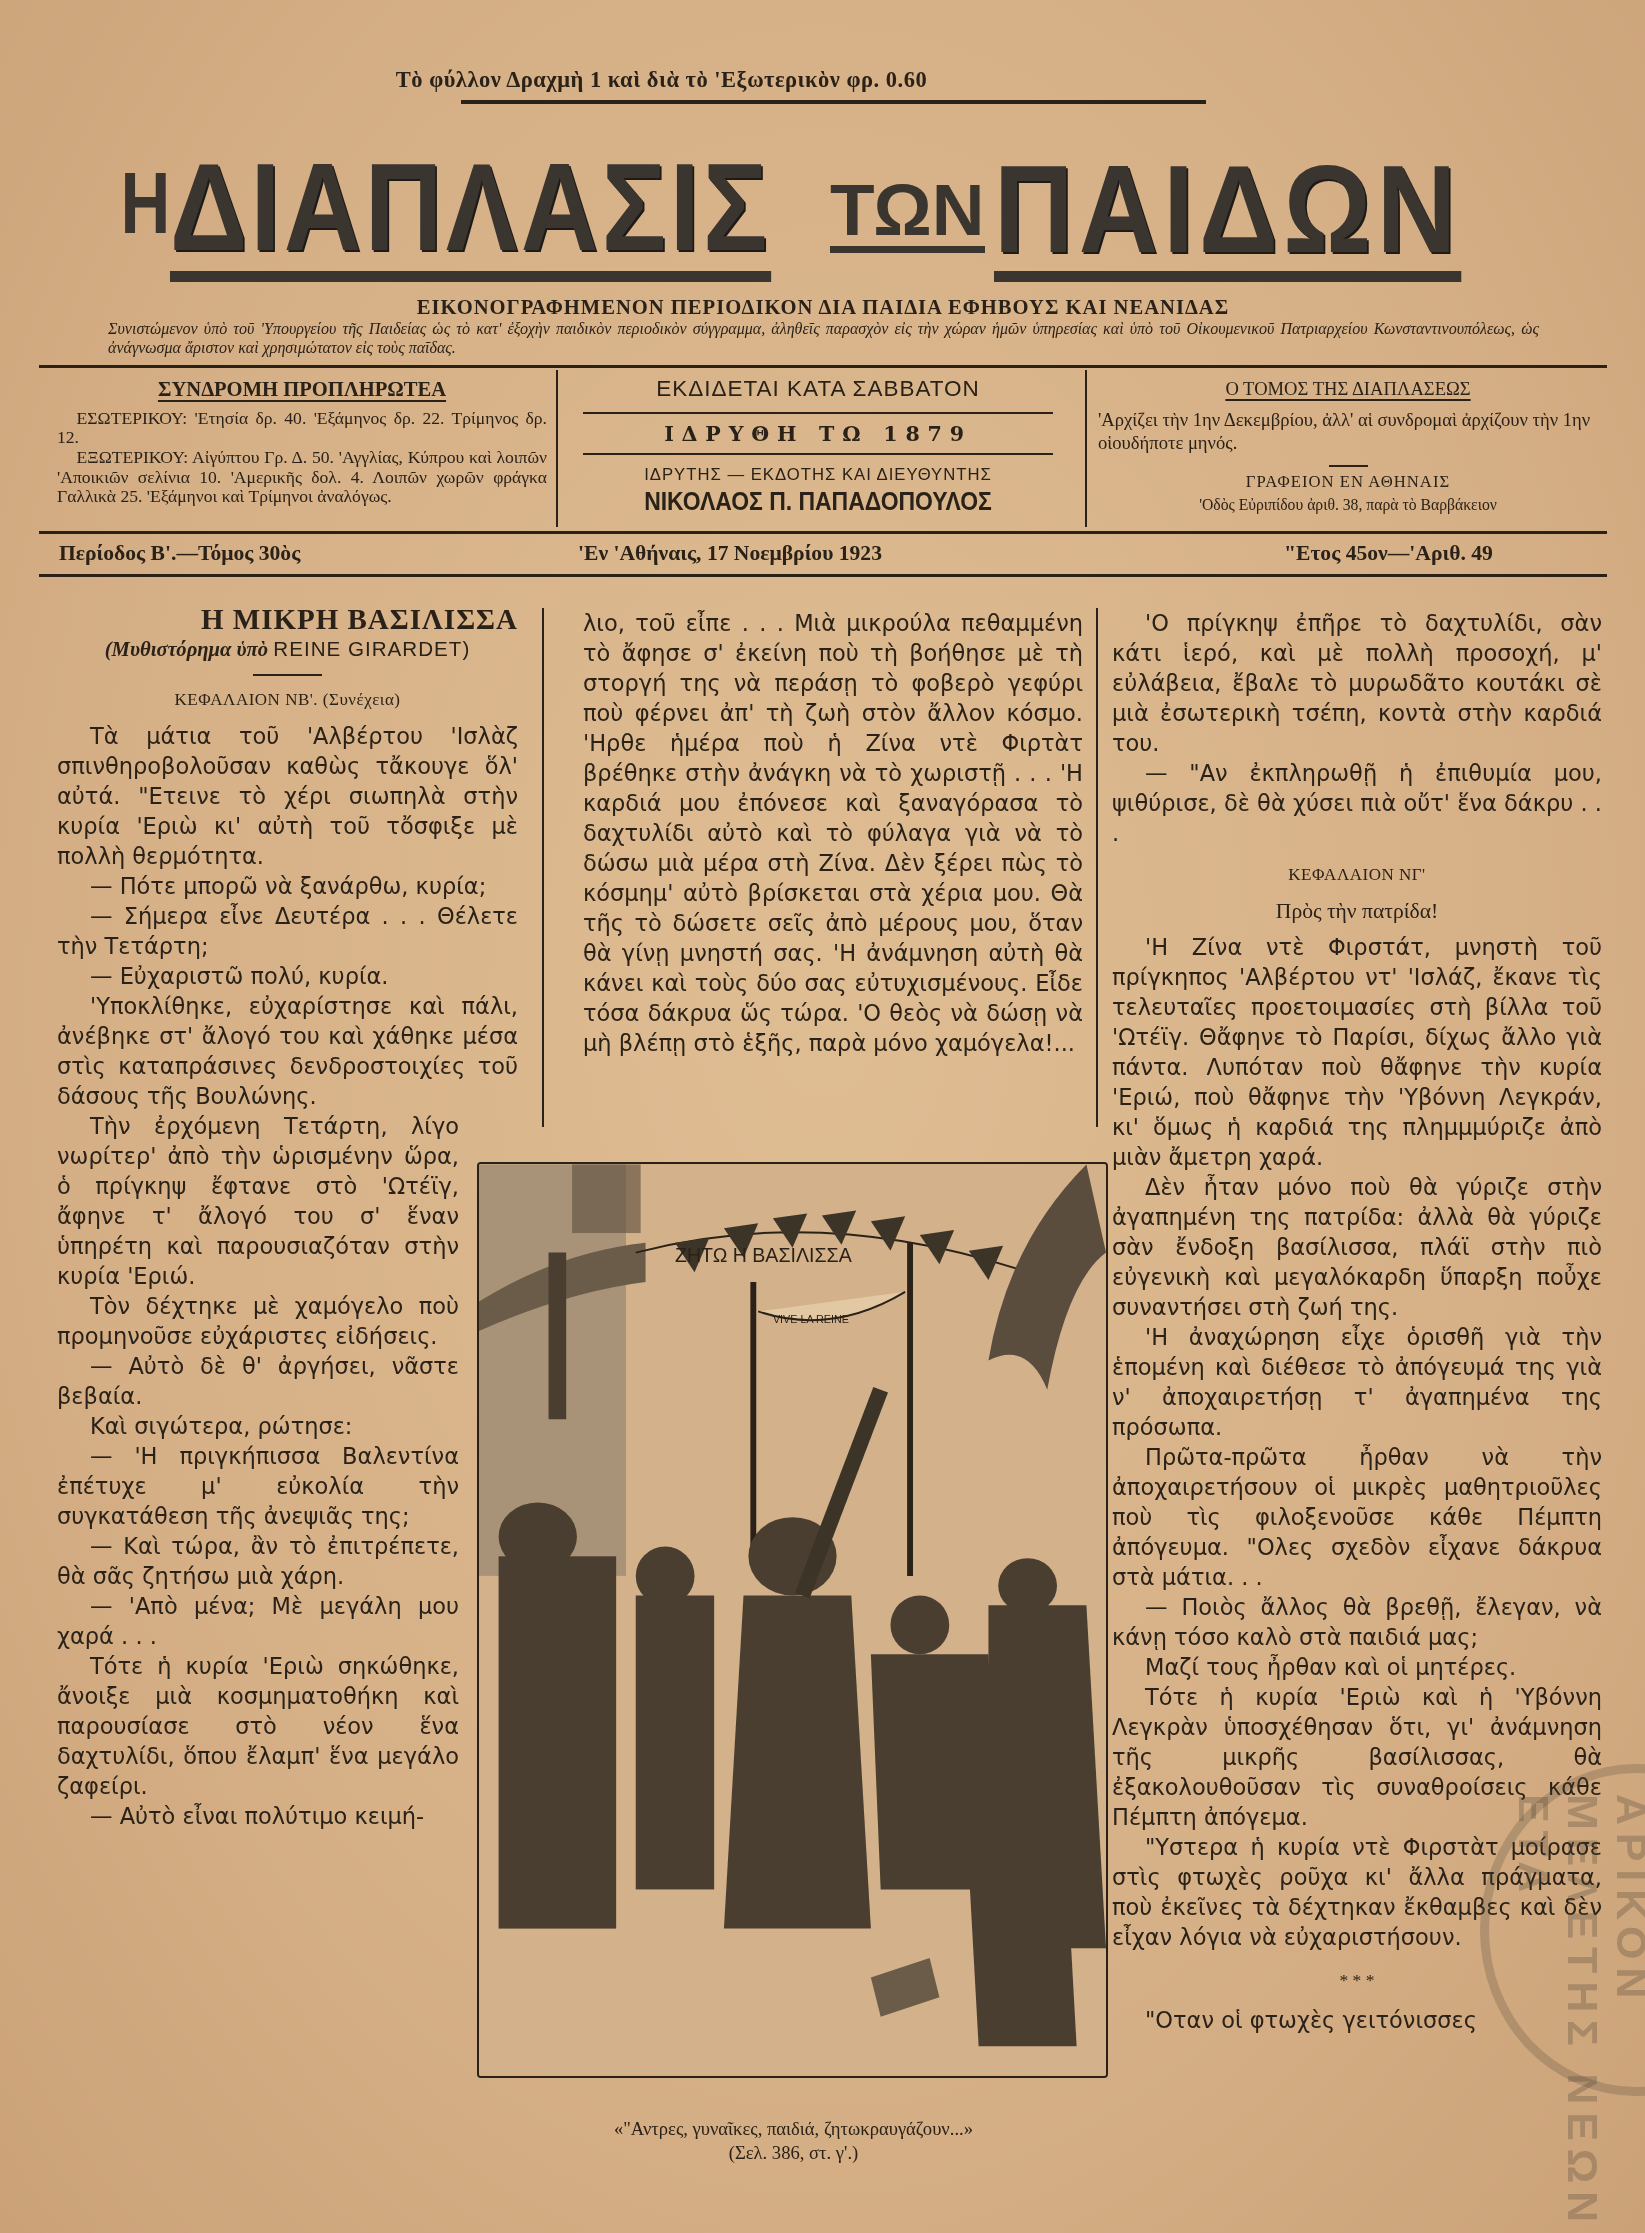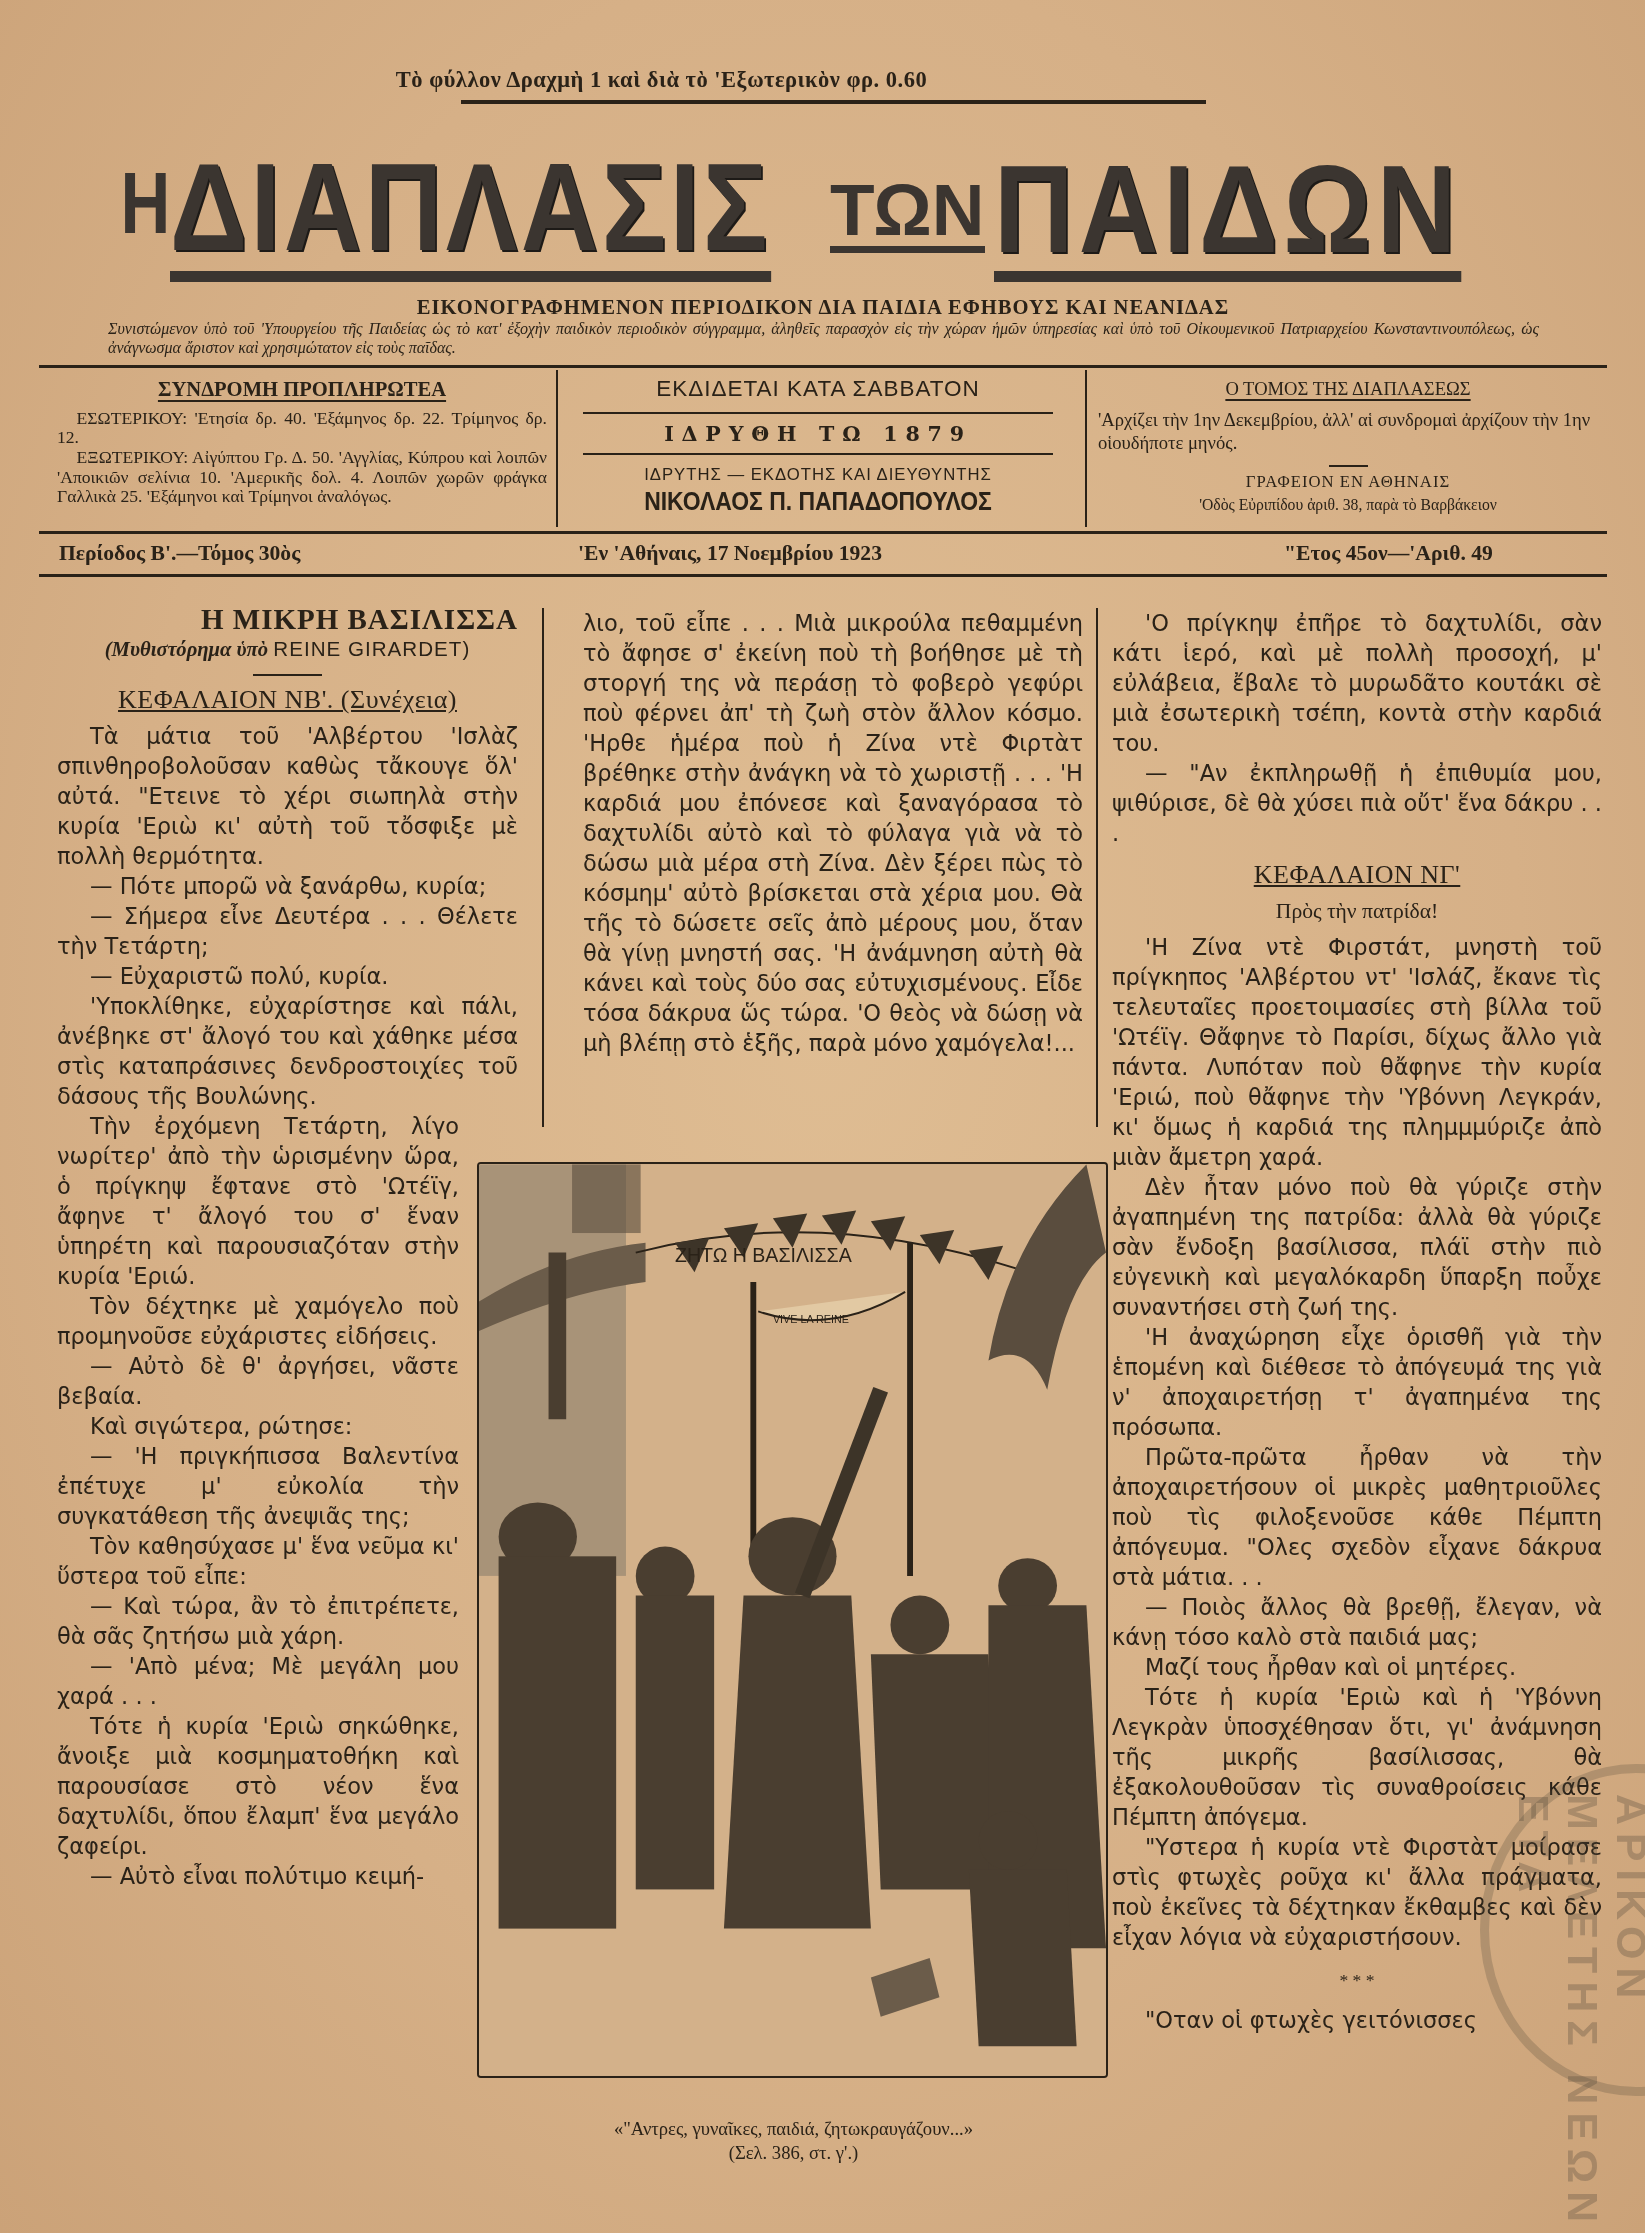--- a/index.html
+++ b/index.html
@@ -48,21 +48,21 @@
   }
   .col {
     position: absolute; font-family: "DejaVu Sans", sans-serif; font-size: 22.5px; line-height: 30px; text-align: justify;
   }
   .col p { margin: 0; text-indent: 33px; }
   .col p.cont { text-indent: 0; }
   .heading { text-align: center; font-family: "Liberation Serif", serif; }
   .story-title { font-weight: bold; font-size: 29px; letter-spacing: 1px; margin-top: 3.9px; text-align: right; }
   .story-sub { font-size: 20.6px; font-style: italic; font-weight: bold; }
   .story-sub span.auth { font-style: normal; font-weight: normal; font-family: "Liberation Sans", sans-serif; letter-spacing: 1px;}
-  .chap { font-size: 26px; margin: 7.8px 0 5.9px 0; letter-spacing: 0.5px; text-decoration: underline; }
+  .chap { font-size: 17px; margin: 7.8px 0 5.9px 0; letter-spacing: 0.5px; }
   .subchap { font-size: 21.6px; font-weight: normal; margin-bottom: 5.9px; }
   .illus {
     position: absolute; left: 477px; top: 1162px; width: 627px; height: 912px;
     border: 2.9px solid #2a2218; border-radius: 3.9px; background: #cfae86; overflow: hidden;
   }
   .caption { position: absolute; left: 470px; top: 2117px; width: 647px; text-align: center; font-family: "Liberation Serif", serif; font-size: 18.6px; line-height: 23.5px; }
   .stamp {
     position: absolute; left: 1480px; top: 1764px; width: 294px; height: 314px;
     border-radius: 50%; border: 9.8px solid rgba(80,70,55,0.25); pointer-events: none;
   }
@@ -131,21 +131,20 @@
         <p>Τὰ μάτια τοῦ 'Αλβέρτου 'Ισλὰζ σπινθηροβολοῦσαν καθὼς τἄκουγε ὅλ' αὐτά. "Ετεινε τὸ χέρι σιωπηλὰ στὴν κυρία 'Εριὼ κι' αὐτὴ τοῦ τὄσφιξε μὲ πολλὴ θερμότητα.</p>
         <p>— Πότε μπορῶ νὰ ξανάρθω, κυρία;</p>
         <p>— Σήμερα εἶνε Δευτέρα . . . Θέλετε τὴν Τετάρτη;</p>
         <p>— Εὐχαριστῶ πολύ, κυρία.</p>
         <p>'Υποκλίθηκε, εὐχαρίστησε καὶ πάλι, ἀνέβηκε στ' ἄλογό του καὶ χάθηκε μέσα στὶς καταπράσινες δενδροστοιχίες τοῦ δάσους τῆς Βουλώνης.</p>
         <p style="width: 402px;">Τὴν ἐρχόμενη Τετάρτη, λίγο νωρίτερ' ἀπὸ τὴν ὡρισμένην ὥρα, ὁ πρίγκηψ ἔφτανε στὸ 'Ωτέϊγ, ἄφηνε τ' ἄλογό του σ' ἕναν ὑπηρέτη καὶ παρουσιαζόταν στὴν κυρία 'Εριώ.</p>
         <p style="width: 402px;">Τὸν δέχτηκε μὲ χαμόγελο ποὺ προμηνοῦσε εὐχάριστες εἰδήσεις.</p>
         <p style="width: 402px;">— Αὐτὸ δὲ θ' ἀργήσει, νᾶστε βεβαία.</p>
         <p style="width: 402px;">Καὶ σιγώτερα, ρώτησε:</p>
         <p style="width: 402px;">— 'Η πριγκήπισσα Βαλεντίνα ἐπέτυχε μ' εὐκολία τὴν συγκατάθεση τῆς ἀνεψιᾶς της;</p>
-        <p style="width: 402px;">Τὸν καθησύχασε μ' ἕνα νεῦμα κι' ὕστερα τοῦ εἶπε:</p>
         <p style="width: 402px;">— Καὶ τώρα, ἂν τὸ ἐπιτρέπετε, θὰ σᾶς ζητήσω μιὰ χάρη.</p>
         <p style="width: 402px;">— 'Απὸ μένα; Μὲ μεγάλη μου χαρά . . .</p>
         <p style="width: 402px;">Τότε ἡ κυρία 'Εριὼ σηκώθηκε, ἄνοιξε μιὰ κοσμηματοθήκη καὶ παρουσίασε στὸ νέον ἕνα δαχτυλίδι, ὅπου ἔλαμπ' ἕνα μεγάλο ζαφείρι.</p>
         <p style="width: 402px;">— Αὐτὸ εἶναι πολύτιμο κειμή-</p>
       </div>
   </div>
 
   <div class="vrule" style="left:542px; top:608px; height:519px;"></div>
 
   <div class="col" style="left:583px; top:608px; width:500px;">

